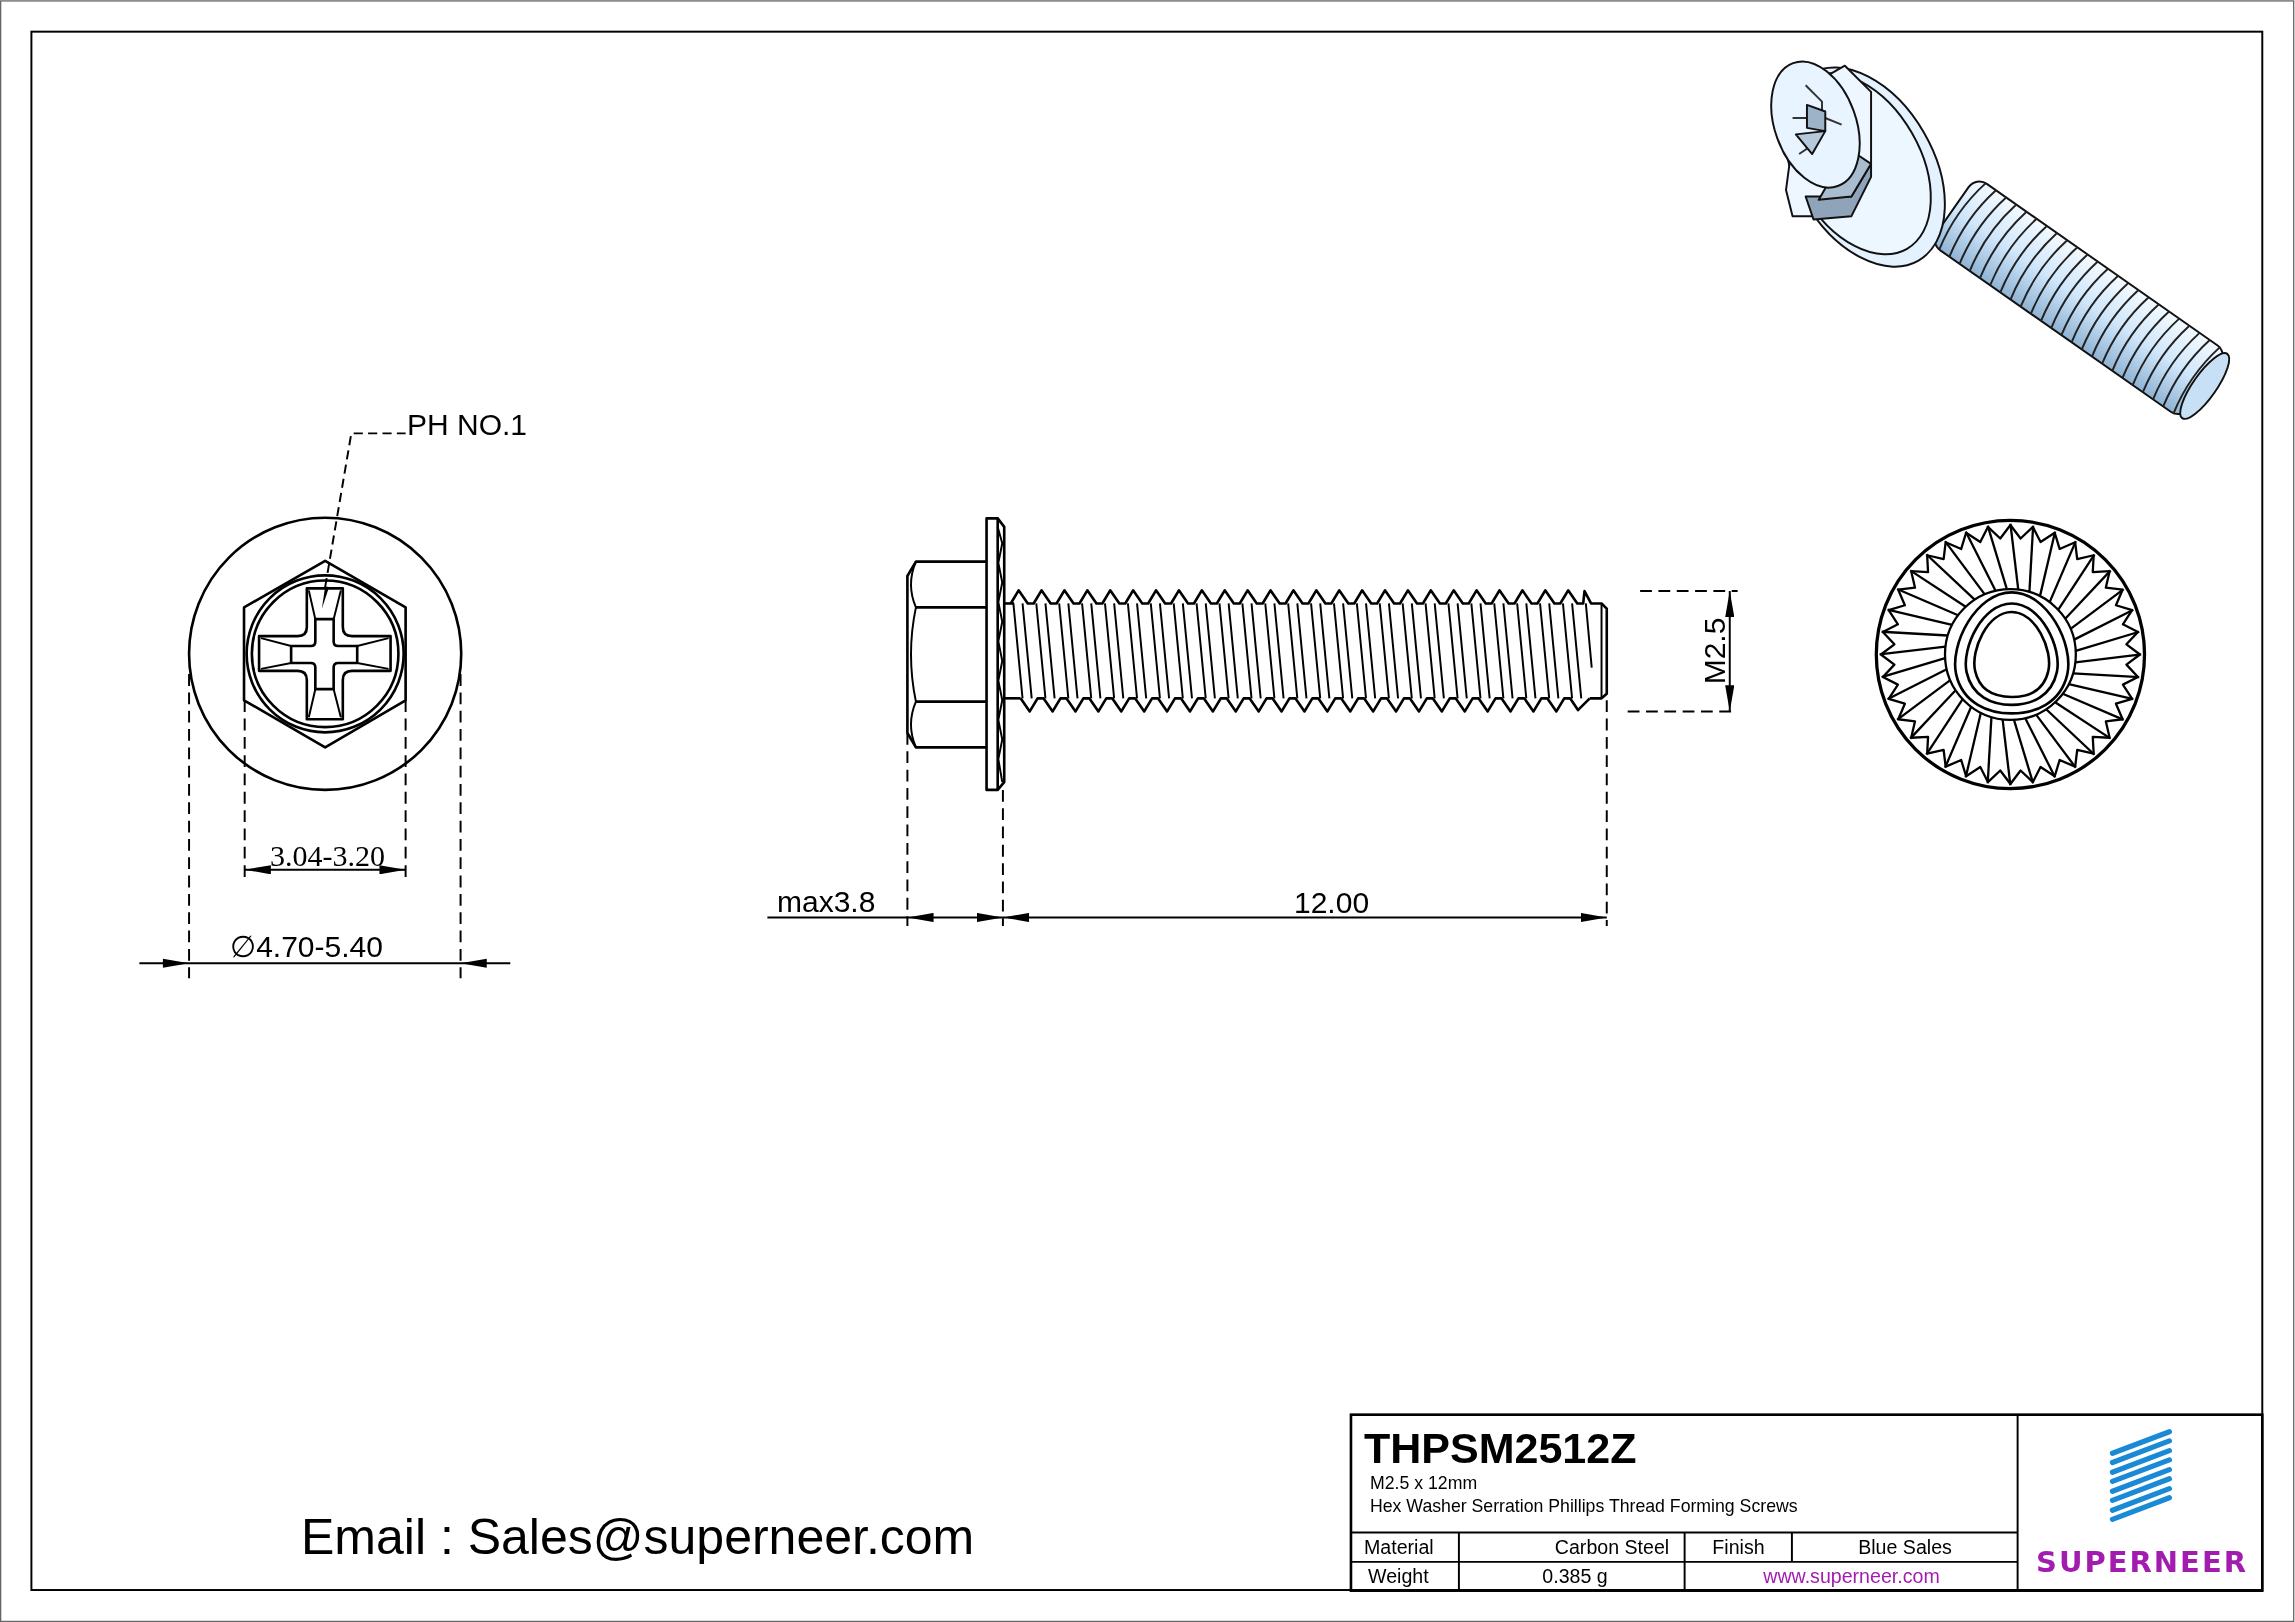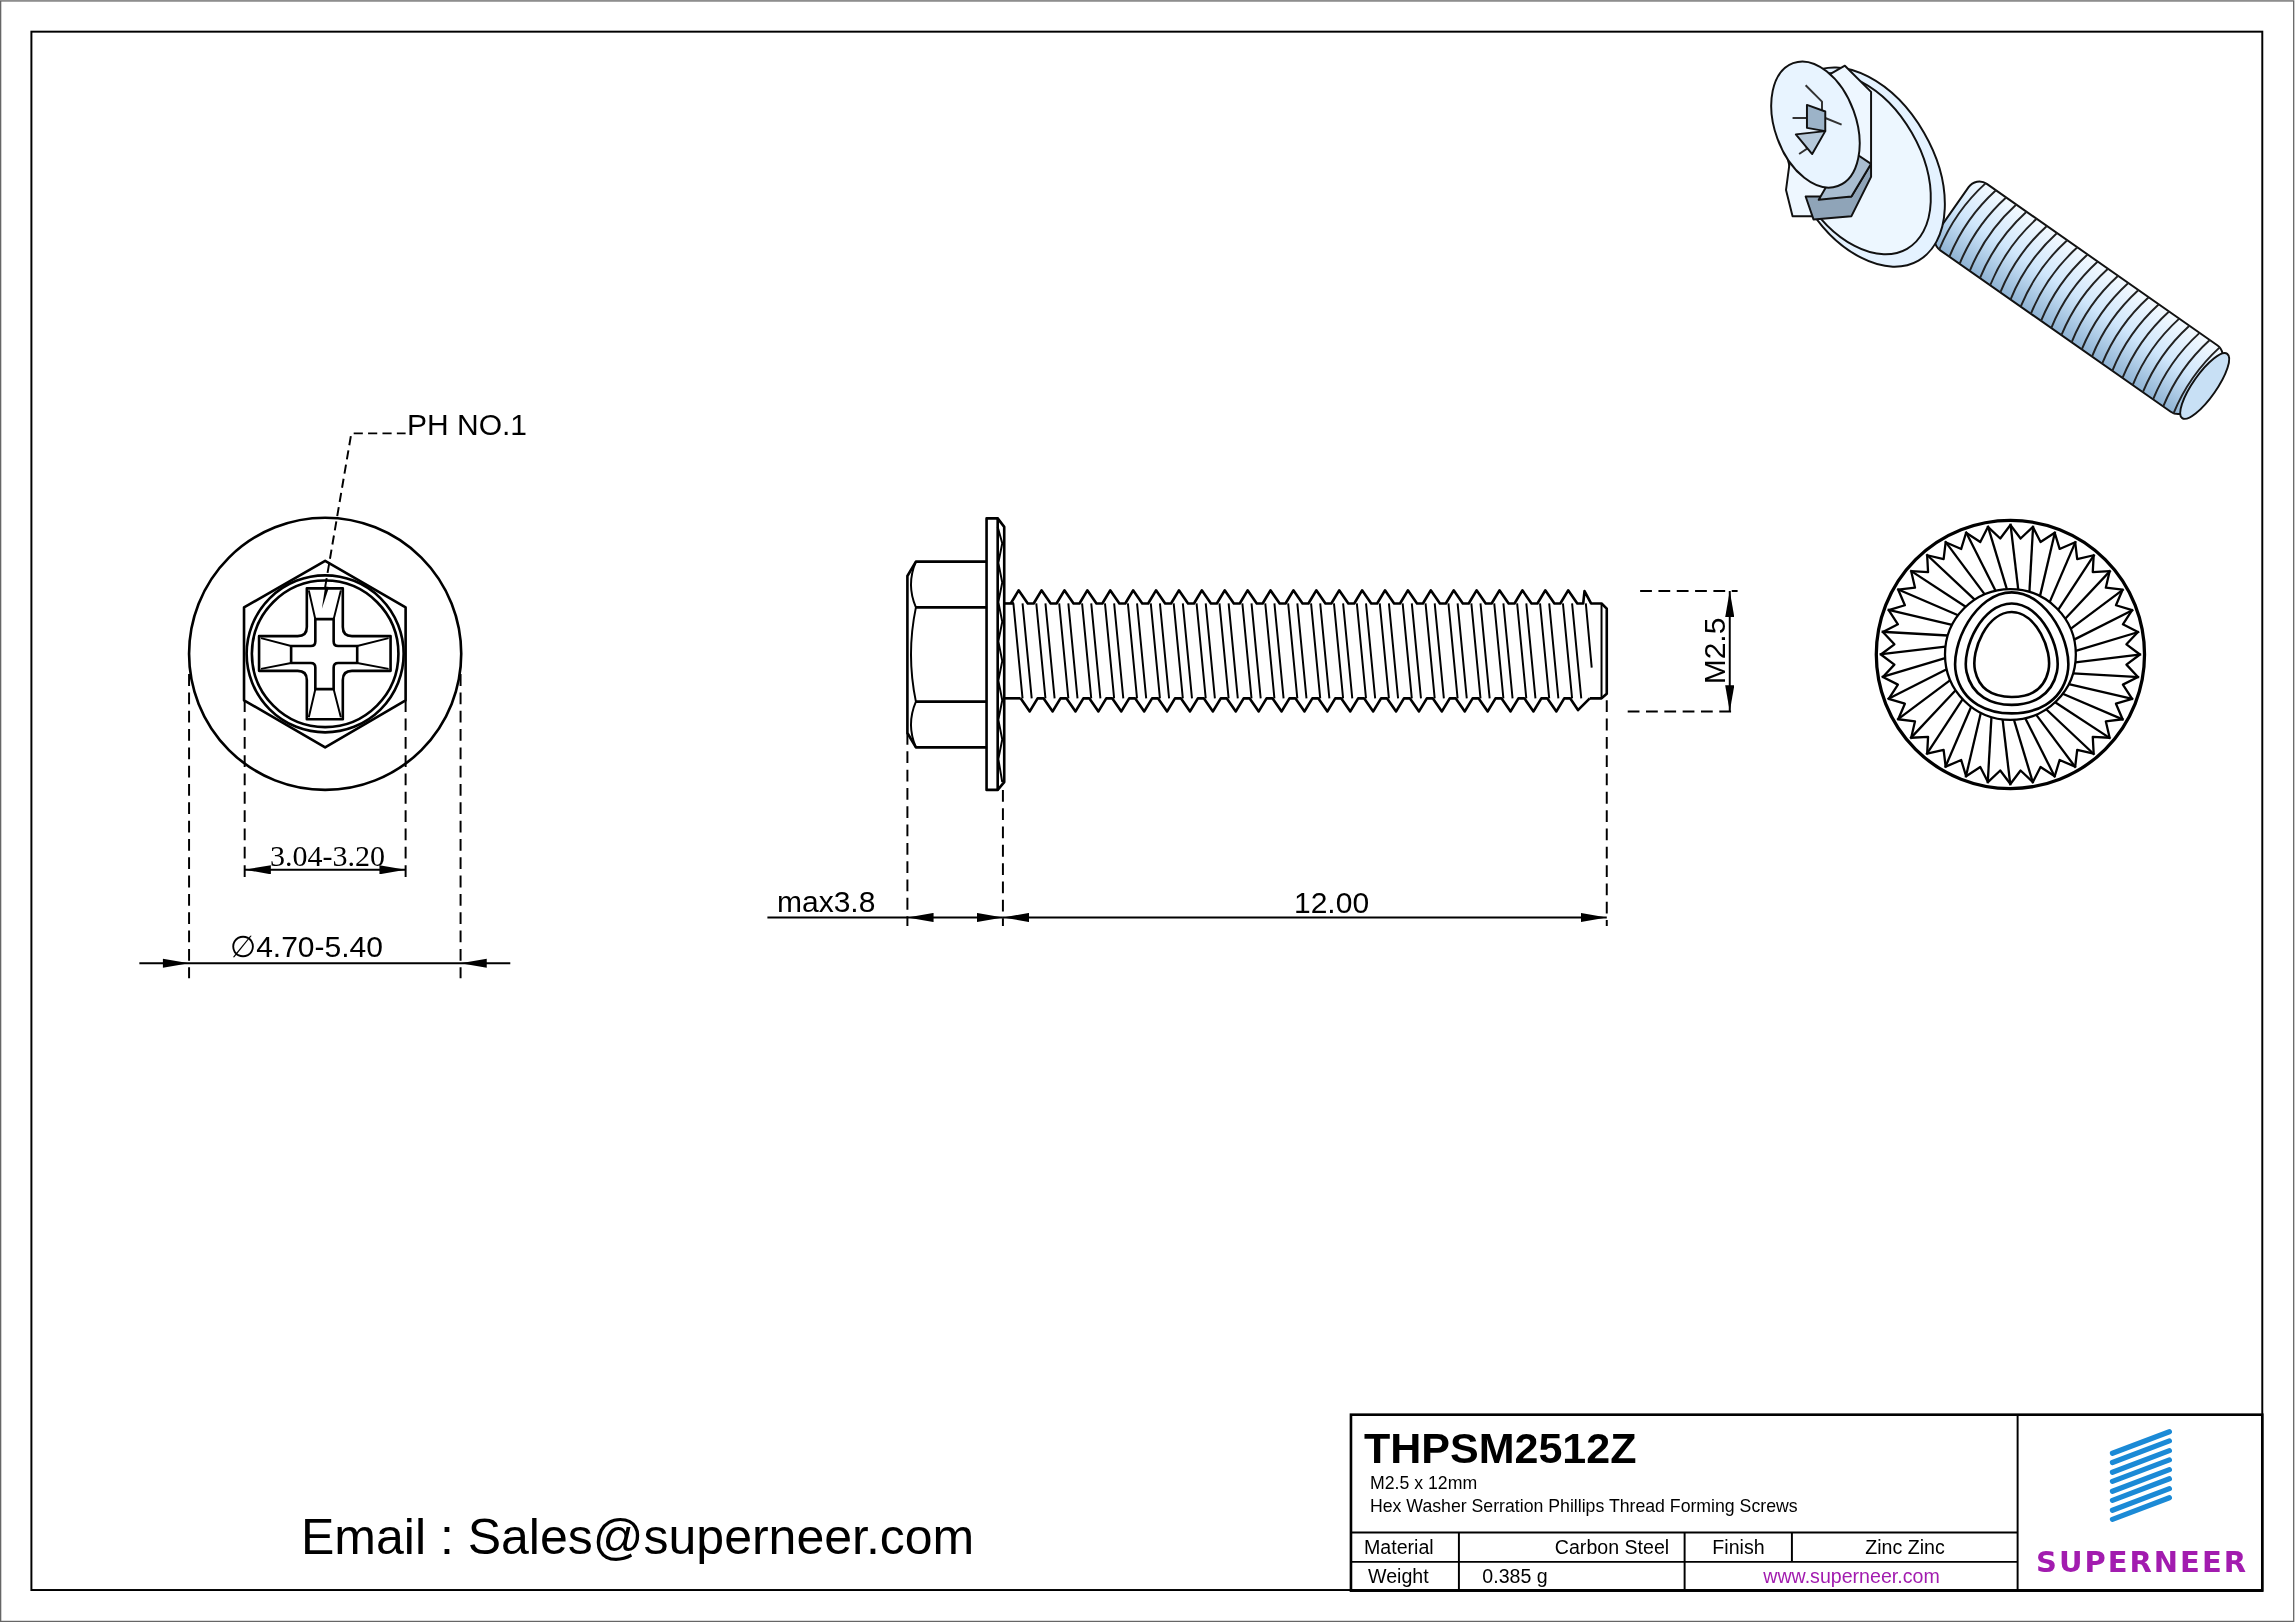--- a/index.html
+++ b/index.html
@@ -263,19 +263,19 @@
 
 <div class="txt" id="email" style="left:301px;top:1512px;">Email : Sales@superneer.com</div>
 
 <div class="txt" id="tb-title" style="left:1364px;top:1427px;">THPSM2512Z</div>
 <div class="txt" id="tb-size" style="left:1370px;top:1475px;">M2.5 x 12mm</div>
 <div class="txt" id="tb-desc" style="left:1370px;top:1498px;">Hex Washer Serration Phillips Thread Forming  Screws</div>
 
 <div class="cell left" style="left:1351px;top:1533px;width:108px;height:29.4px;">Material</div>
 <div class="cell" style="left:1459px;top:1533px;width:226px;height:29.4px;padding-left:40px;">Carbon Steel</div>
 <div class="cell" style="left:1685px;top:1533px;width:107px;height:29.4px;">Finish</div>
-<div class="cell" style="left:1792px;top:1533px;width:226px;height:29.4px;">Zinc Zinc</div>
+<div class="cell" style="left:1792px;top:1533px;width:226px;height:29.4px;">Blue Sales</div>
 <div class="cell left" style="left:1351px;top:1562px;width:84px;height:29px;padding-left:17px;">Weight</div>
-<div class="cell" style="left:1402px;top:1562px;width:226px;height:29px;">0.385 g</div>
+<div class="cell" style="left:1462px;top:1562px;width:226px;height:29px;">0.385 g</div>
 <div class="cell" id="url" style="left:1685px;top:1562px;width:333px;height:29px;">www.superneer.com</div>
 
 <div id="logo-text" style="left:2036px;top:1548px;">SUPERNEER</div>
 
 
 </body></html>

